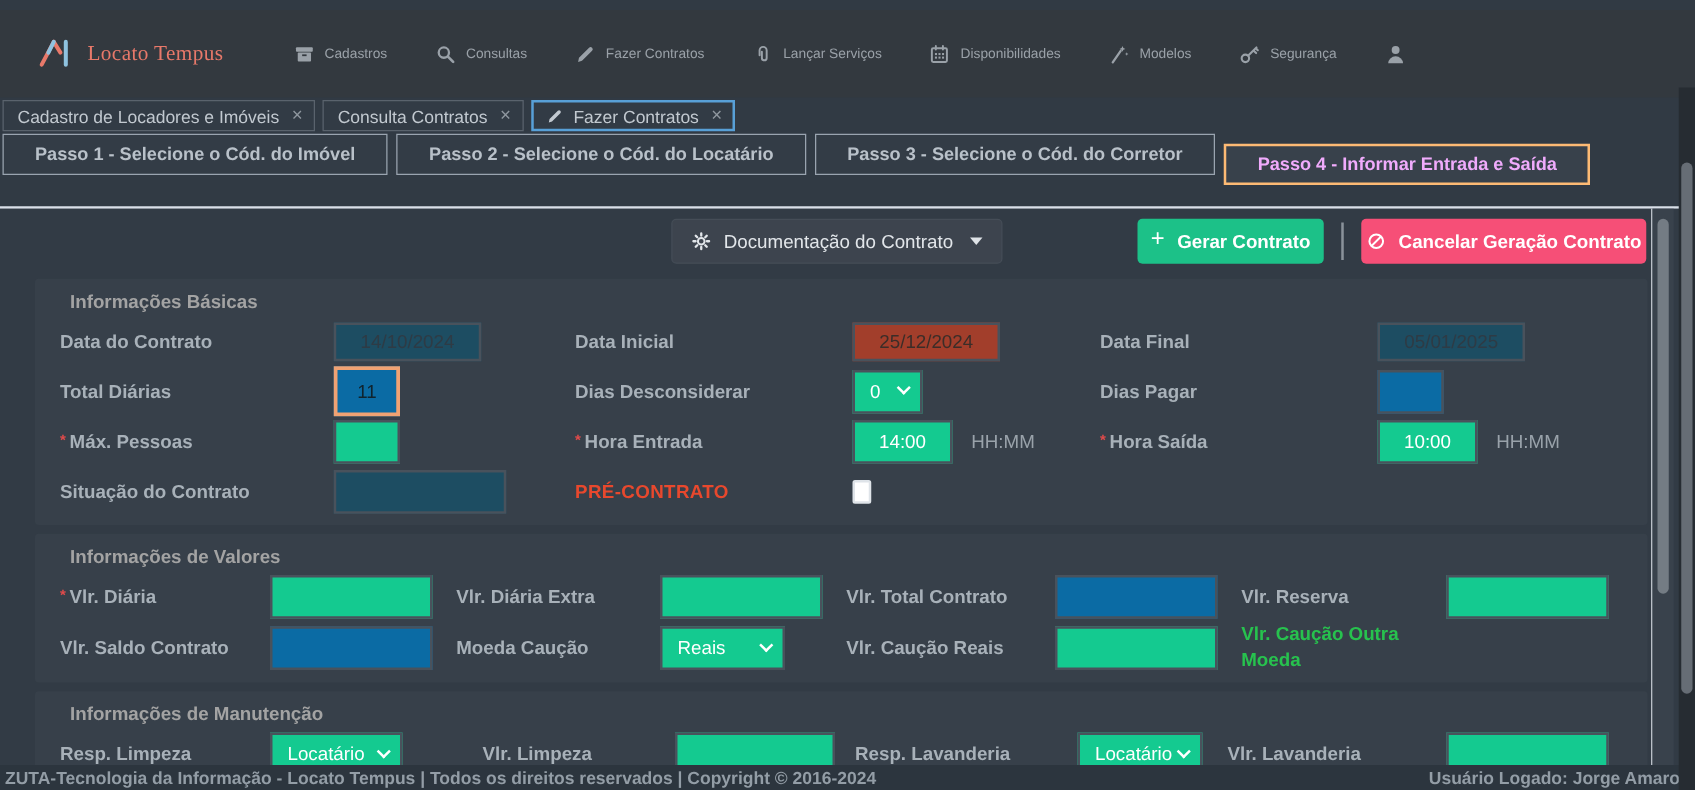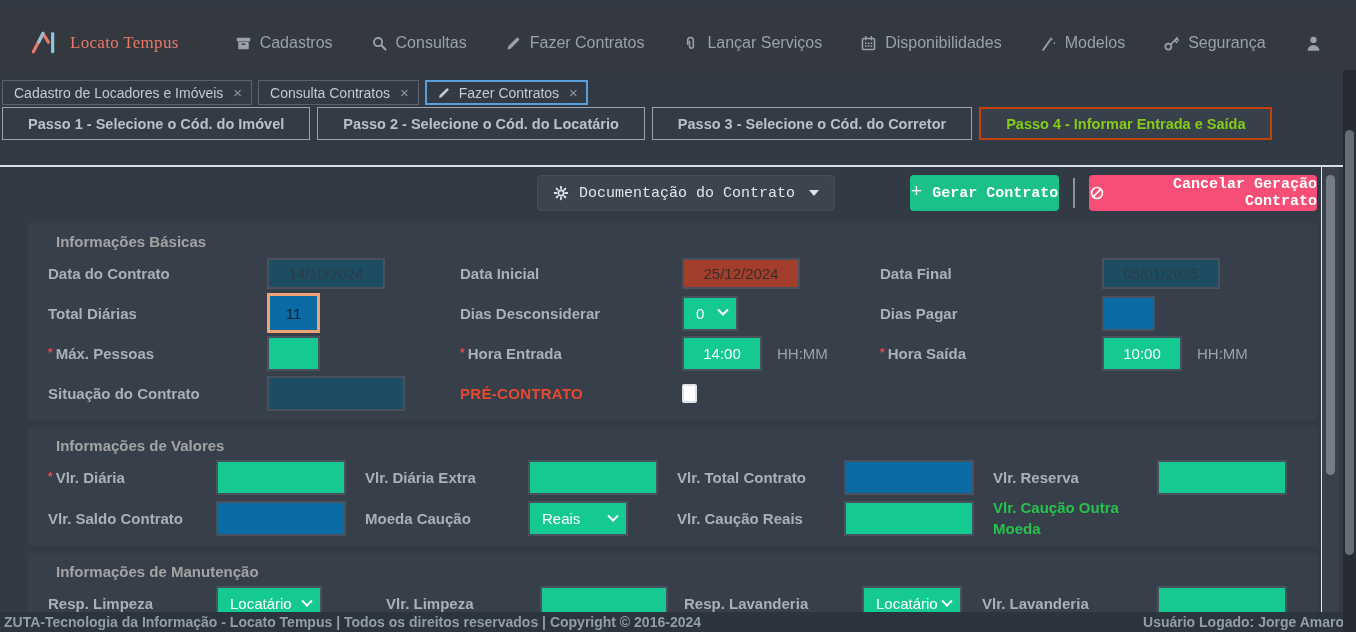--- a/index.html
+++ b/index.html
@@ -10,44 +10,44 @@
     position:relative;
   }
   
   .navbar{
     position:absolute; top:8px; left:0; width:1356px; height:70px;
     background:#33393f; display:flex; align-items:center; padding:0 28px;
   }
   .brand{ display:flex; align-items:center; gap:12px; cursor:pointer; }
   .brand-name{ font-family:"Liberation Serif", serif; color:#e8796a; font-size:17px; letter-spacing:.3px; }
   .nav-menu{ display:flex; align-items:center; margin-left:56px; gap:38px; }
-  .nav-item{ display:flex; align-items:center; gap:8px; color:#9aa1a8; font-size:16px; cursor:pointer; white-space:nowrap; }
+  .nav-item{ display:flex; align-items:center; gap:8px; color:#9aa1a8; font-size:11px; cursor:pointer; white-space:nowrap; }
   .nav-item svg{ display:block; }
   .nicon{ color:#9aa1a8; display:flex; }
   
   .tabbar{ position:absolute; top:80px; left:2px; display:flex; gap:6px; }
   .tab{
     height:25px; display:flex; align-items:center; gap:8px; padding:0 9px 0 11px;
     background:#323b45; border:1px solid #5a636d; color:#c2c9d0; font-size:14px; cursor:pointer;
   }
   .tab.active{ border:2px solid #58a0d7; padding:0 8px 0 10px; }
   .tab .close{ color:#8f979f; font-size:15px; margin-left:2px; cursor:pointer; }
   .stepbar{ position:absolute; top:107px; left:2px; display:flex; gap:7px; }
   .step{
     height:33px; display:flex; align-items:center; padding:0 25px;
     background:#333c46; border:1px solid #9aa4b0; color:#b9c1c9; font-size:14.5px; font-weight:600; cursor:pointer;
     white-space:nowrap;
   }
-  .step.active{ border:2px solid #c2410c; color:#84cc16; font-weight:700; background:#38414b; }
+  .step.active{ border:2px solid #fdba74; color:#f0abfc; font-weight:700; background:#38414b;margin-top:8px; }
   .hr-line{ position:absolute; top:165px; left:0; width:1356px; height:2px; background:#d9dfe8; }
   
   .content{ position:absolute; top:167px; left:0; right:0; bottom:20px; background:#323b45; overflow:hidden; }
   .toolbar{ display:flex; align-items:center; margin:8px 39px 12px 28px; height:36px; }
   .btn{ display:flex; align-items:center; justify-content:center; gap:10px; height:36px;
-        border-radius:4px; font-size:15px; cursor:pointer; border:none; font-family:Liberation Mono, monospace;text-align:right; }
+        border-radius:4px; font-size:15px; cursor:pointer; border:none; font-family:Liberation Sans, sans-serif;text-align:right; }
   .btn-doc{ margin-left:509px; background:#3d444e; color:#e2e6ea; padding:0 15px; border:1px solid #454d57; }
   .caret-down{ width:0; height:0; border-left:5px solid transparent; border-right:5px solid transparent; border-top:6px solid #dfe3e7; margin-left:4px; }
   .toolbar-spacer{ flex:1; }
   .btn-green{ background:#1cc188; color:#fff; width:149px; font-weight:600; }
   .btn-green .plus{ font-size:19px; font-weight:400; margin-top:-2px; }
   .btn-divider{ width:2px; height:30px; background:#8a929a; margin:0 14px; }
   .btn-pink{ background:#f64f77; color:#fff; width:228px; font-weight:600; }
   
   .panel{ background:#37404a; border-radius:3px; margin:0 38px 7px 28px; padding:5px 0 7px; }
   .panel-title{ color:#a3a3a3; font-size:15px; font-weight:700; margin:5px 0 3px 28px; }

